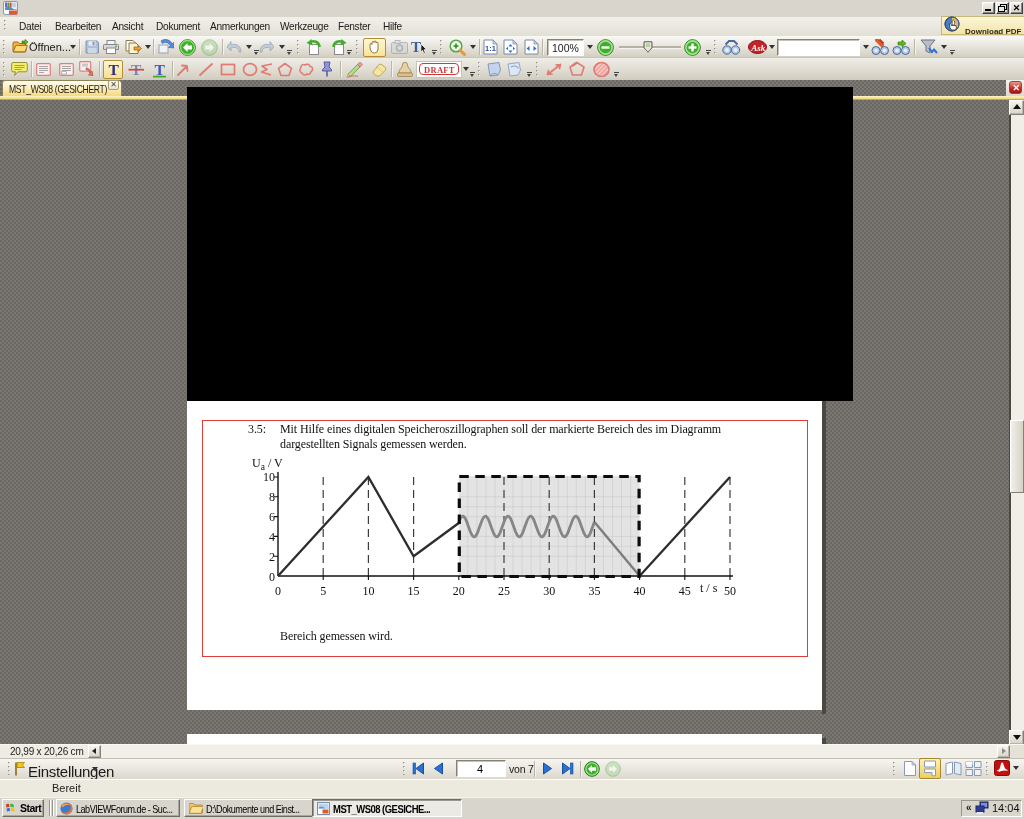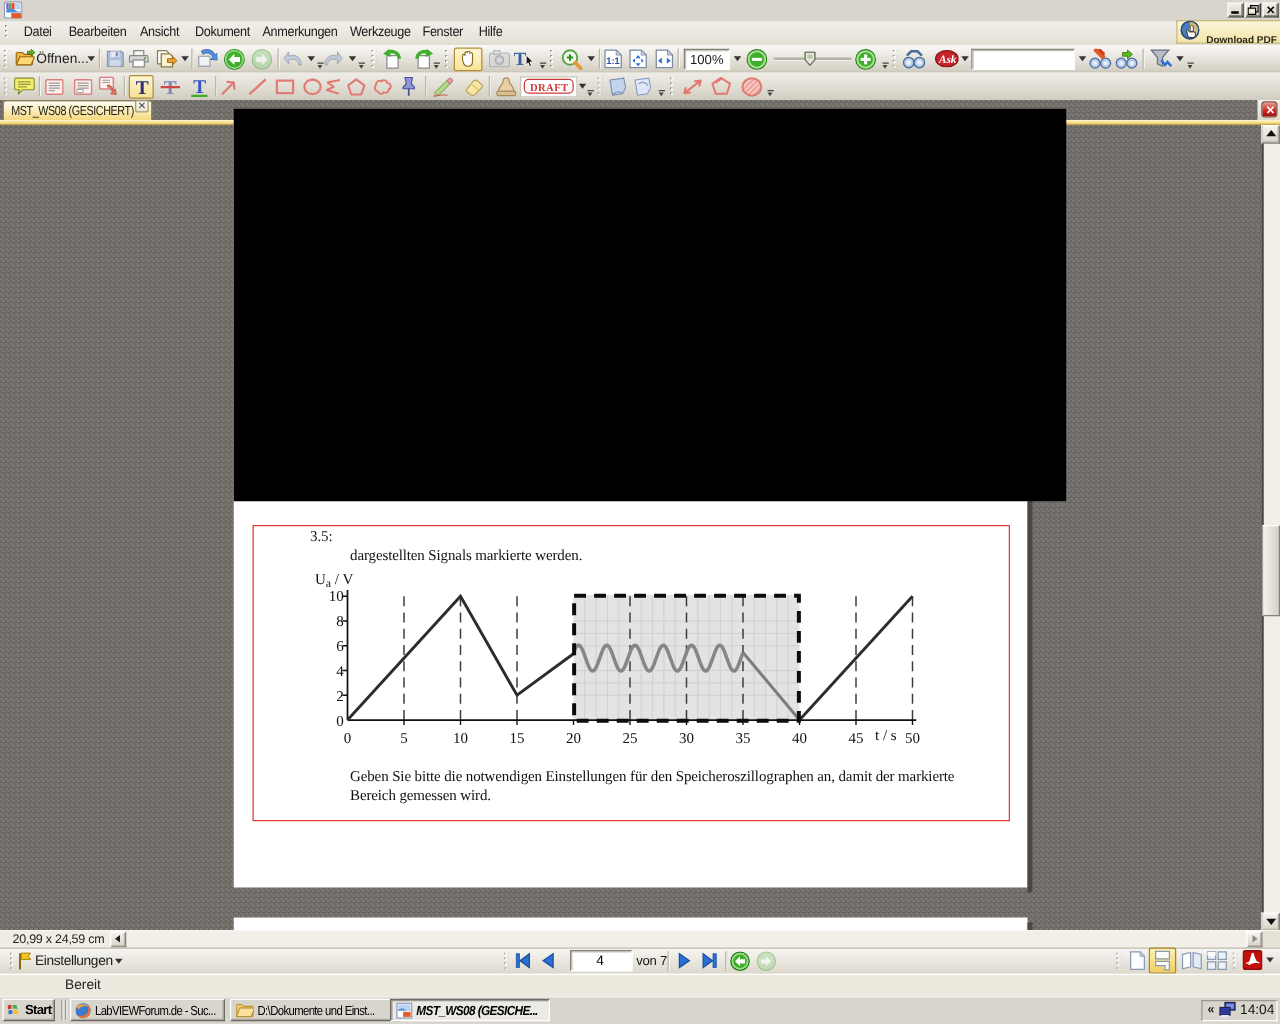--- a/index.html
+++ b/index.html
@@ -383,22 +383,22 @@
 <div class="abs" id="docxr">
       <span style="position:absolute;left:2.5px;top:0.5px;color:#fff;font-size:9px;font-weight:bold;">✕</span>
     </div>
 <div class="abs" id="docarea"></div>
 <div class="abs" id="page1"></div>
 <div class="abs" id="pg1sh"></div>
 <div class="abs" id="page2"></div>
 <div class="abs" id="pg2sh"></div>
 <div class="abs" id="redbox"></div>
 <span class="doct" style="left:248px;top:422px;">3.5:</span>
-<span class="doct" style="left:280px;top:437px;">dargestellten Signals markierte werden.</span>
-<span class="doct" style="left:280px;top:614px;">Geben Sie bitte die notwendigen Einstellungen für den Speicheroszillographen an, damit der markierte</span>
+<span class="doct" style="left:280px;top:422px;">Mit Hilfe eines digitalen Speicheroszillographen soll der markierte Bereich des im Diagramm</span>
+<span class="doct" style="left:280px;top:437px;">dargestellten Signals gemessen werden.</span>
 <span class="doct" style="left:280px;top:629px;text-align:center;">Bereich gemessen wird.</span>
 <svg class="abs" style="left:240px;top:450px;" width="520" height="160" viewBox="240 450 520 160">
 
   <rect x="458.8" y="476" width="180.8" height="101" fill="#e3e3e3"></rect>
   <g stroke="#cdcdcd" stroke-width="0.7">
     <path d="M467.8 476V577M476.9 476V577M485.9 476V577M495 476V577M513 476V577M522.1 476V577M531.1 476V577M540.2 476V577M558.2 476V577M567.3 476V577M576.3 476V577M585.4 476V577M603.4 476V577M612.5 476V577M621.5 476V577M630.6 476V577"></path>
     <path d="M459 556.2H639.6M459 536.4H639.6M459 516.6H639.6M459 496.8H639.6M459 506.7H639.6M459 546.3H639.6"></path>
   </g>
 
   <g stroke="#3c3c3c" stroke-width="1.2" stroke-dasharray="8 5">
@@ -441,34 +441,34 @@
 </svg>
 <div class="abs" id="blackrect"></div>
 <div class="abs" id="vscroll"></div>
 <div class="sbtn" style="left:1009px;top:100px;width:15px;"></div>
 <div class="arr" style="left:1013px;top:104px;border-left:4px solid transparent;border-right:4px solid transparent;border-bottom:5px solid #111;"></div>
 <div class="sbtn" style="left:1009px;top:730px;width:15px;"></div>
 <div class="arr" style="left:1013px;top:735px;border-left:4px solid transparent;border-right:4px solid transparent;border-top:5px solid #111;"></div>
 <div class="abs" id="vthumb"></div>
 
 <div class="abs" id="sizestrip"></div>
-<span class="abs" style="left:10px;top:745.5px;font-size:10px;letter-spacing:-0.2px;color:#222;">20,99 x 24,59 cm</span>
+<span class="abs" style="left:10px;top:745.5px;font-size:10px;letter-spacing:-0.2px;color:#222;">20,99 x 20,26 cm</span>
 <div class="abs" style="left:88px;top:745px;width:922px;height:13px;background:#f1efe8;"></div>
     <div class="sbtn" style="left:88px;top:745px;width:13px;height:13px;"></div>
 <div class="arr" style="left:92px;top:748px;border-top:3.5px solid transparent;border-bottom:3.5px solid transparent;border-right:4px solid #222;"></div>
     <div class="abs" style="left:1010px;top:745px;width:14px;height:13px;background:#e4e1d7;"></div>
     <div class="sbtn" style="left:997px;top:745px;width:13px;height:13px;"></div>
     <div class="arr" style="left:1002px;top:748px;border-top:3.5px solid transparent;border-bottom:3.5px solid transparent;border-left:4px solid #8a8a85;"></div>
 <div class="abs" id="navstrip"></div>
 <div class="grip" style="left:8px;top:762px;height:13px;"></div>
 <svg class="abs" style="left:14px;top:761px;" width="12" height="15" viewBox="0 0 12 15">
       <path d="M2 1.5 L2 14.5" stroke="#8a6a10" stroke-width="1.6"></path>
       <path d="M3 1.5 L10.5 1.5 L8.5 4 L10.5 6.5 L3 6.5Z" fill="#f5c518" stroke="#a5820a" stroke-width="0.8"></path>
     </svg>
-<span class="abs" style="left:28px;top:763px;font-size:11px;letter-spacing:-0.3px;color:#1a1a1a;">Einstellungen</span>
+<span class="abs" style="left:28px;top:763px;font-size:15px;letter-spacing:-0.3px;color:#1a1a1a;">Einstellungen</span>
 <div class="caret" style="left:92px;top:767px;"></div>
 <div class="grip" style="left:403px;top:762px;height:13px;"></div>
 <svg class="abs" style="left:411px;top:761px;" width="15" height="15" viewBox="0 0 15 15">
       <path d="M12.5 2 L12.5 13 L5 7.5Z" fill="#2a6fd4" stroke="#1a4fa0"></path>
       <rect x="2" y="2" width="2.6" height="11" fill="#2a6fd4" stroke="#1a4fa0" stroke-width="0.6"></rect>
     </svg>
 <svg class="abs" style="left:431px;top:761px;" width="15" height="15" viewBox="0 0 15 15">
       <path d="M11.5 2 L11.5 13 L3.5 7.5Z" fill="#2a6fd4" stroke="#1a4fa0"></path>
     </svg>
 <div class="abs" style="left:456px;top:760px;width:50px;height:17px;background:#fff;border:1px solid #84807a;border-bottom-color:#fff;border-right-color:#fff;box-shadow:inset 1px 1px 0 #c6c2b6;box-sizing:border-box;"></div>
@@ -539,21 +539,21 @@
       </svg>
   <span style="position:absolute;left:19px;top:2.5px;white-space:nowrap;width:104px;transform:scaleX(0.86);transform-origin:0 50%;">LabVIEWForum.de - Suc...</span>
     </div>
 <div class="tbbtn" style="left:184px;width:136px;">
   <svg style="position:absolute;left:4px;top:3px;" width="14" height="11" viewBox="0 0 14 11">
         <path d="M0 1.5 Q0 0.5 1 0.5 L4.5 0.5 L6 2 L12.5 2 Q13.5 2 13.5 3 L13.5 9.5 Q13.5 10.5 12.5 10.5 L1 10.5 Q0 10.5 0 9.5Z" fill="#f5c565" stroke="#ad8425" stroke-width="0.8"></path>
         <path d="M0.2 10.3 L2.5 4 Q2.7 3.4 3.4 3.4 L13.8 3.4 Q14.6 3.4 14.3 4.2 L12.2 9.8 Q12 10.4 11.3 10.4Z" fill="#fcdf9a" stroke="#ad8425" stroke-width="0.8"></path>
       </svg>
   <span style="position:absolute;left:21px;top:2.5px;white-space:nowrap;width:102px;transform:scaleX(0.86);transform-origin:0 50%;">D:\Dokumente und Einst...</span>
     </div>
-<div class="tbbtn active" style="left:312px;width:128px;font-style:italic;">
+<div class="tbbtn active" style="left:312px;width:150px;">
   <svg style="position:absolute;left:4px;top:2px;" width="13" height="13" viewBox="0 0 13 13">
         <rect x="0.5" y="0.5" width="12" height="12" fill="#fff" stroke="#7a8faa"></rect>
         <rect x="1.5" y="1.5" width="10" height="5" fill="#bcd4ef"></rect>
         <path d="M1.5 6 Q4 3.5 7 5.5 Q10 7.5 11.5 5.5 L11.5 6.5 L1.5 6.5Z" fill="#5e96d2"></path>
         <rect x="5.5" y="7.5" width="6" height="4" fill="#e05b2b"></rect>
       </svg>
   <span style="position:absolute;left:20px;top:2.5px;white-space:nowrap;width:102px;transform:scaleX(0.9);transform-origin:0 50%;">MST_WS08 (GESICHE...</span>
     </div>
 <div class="abs" style="left:961px;top:800px;width:61px;height:17px;background:#d8d5cd;border:1px solid #9a968c;border-bottom-color:#fff;border-right-color:#fff;box-sizing:border-box;"></div>
 <span class="abs" style="left:966px;top:802px;font-size:10px;font-weight:bold;color:#222;">«</span>

